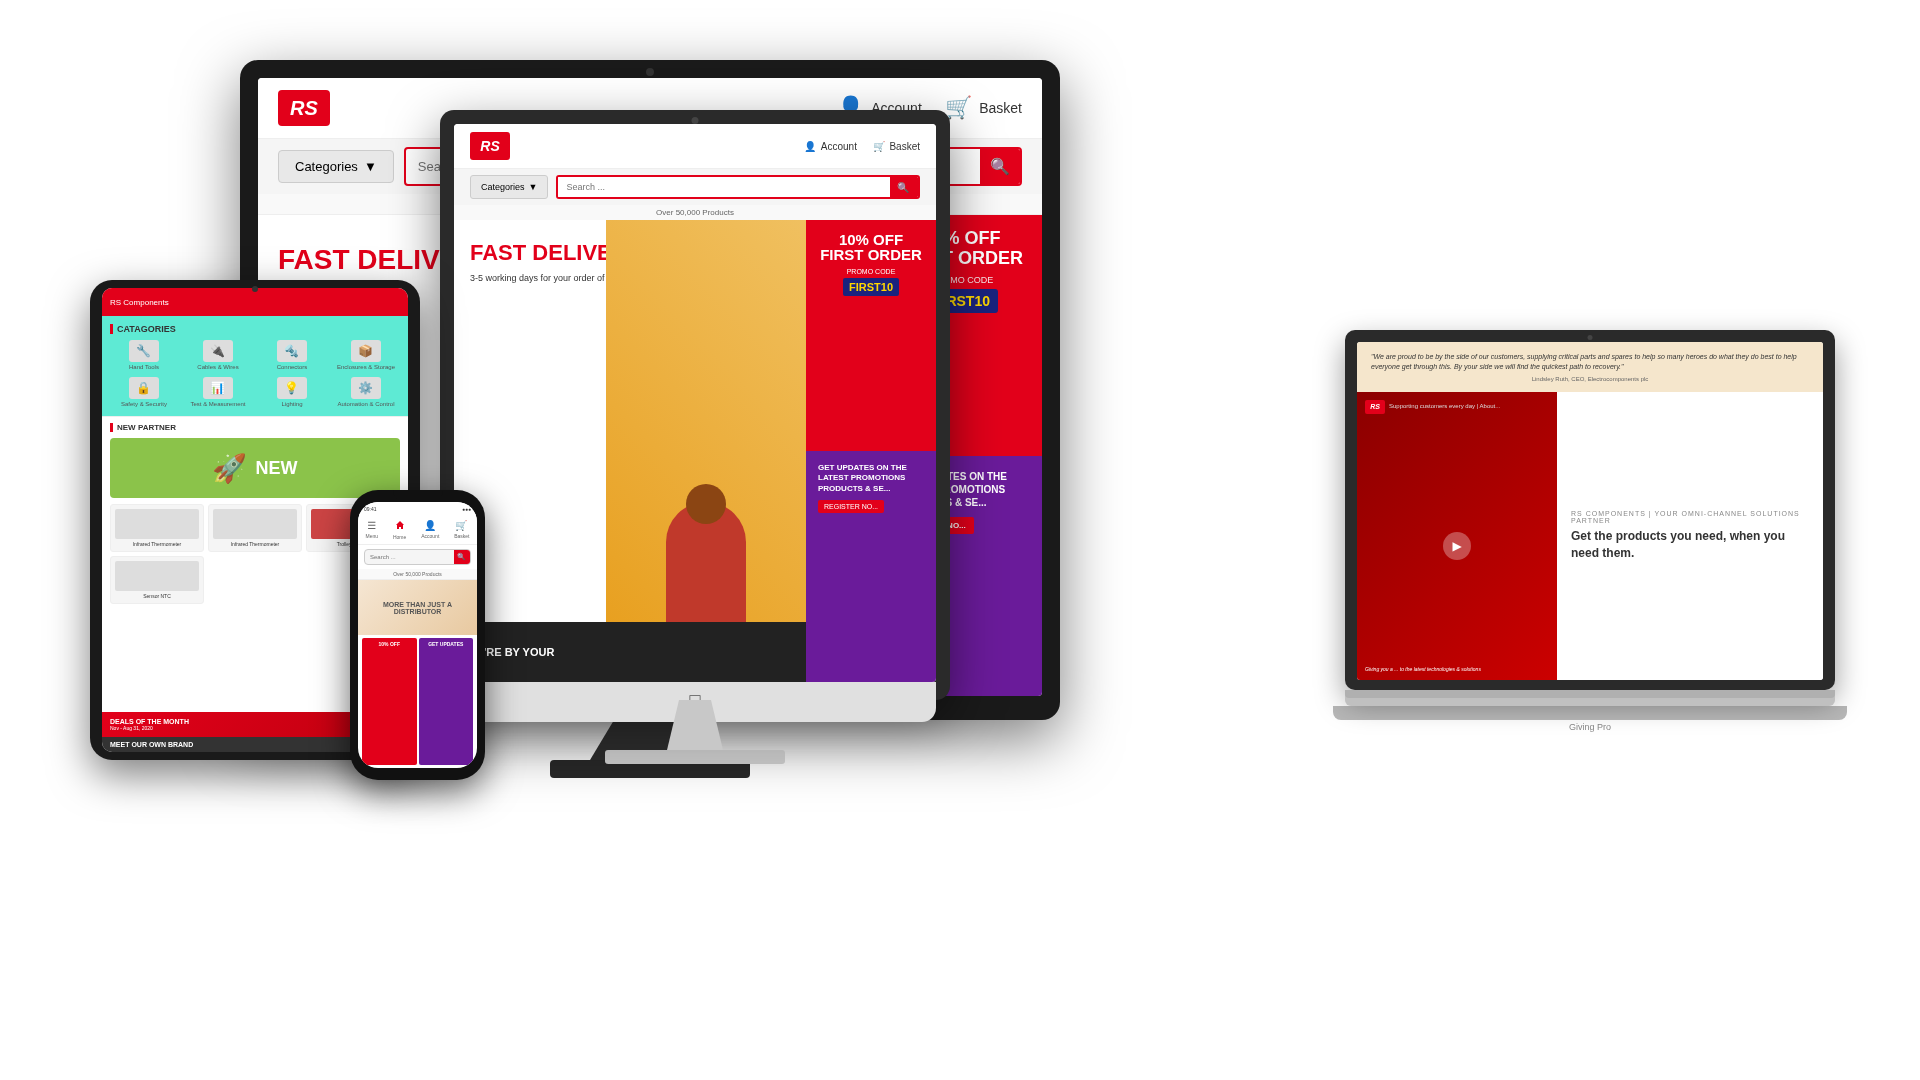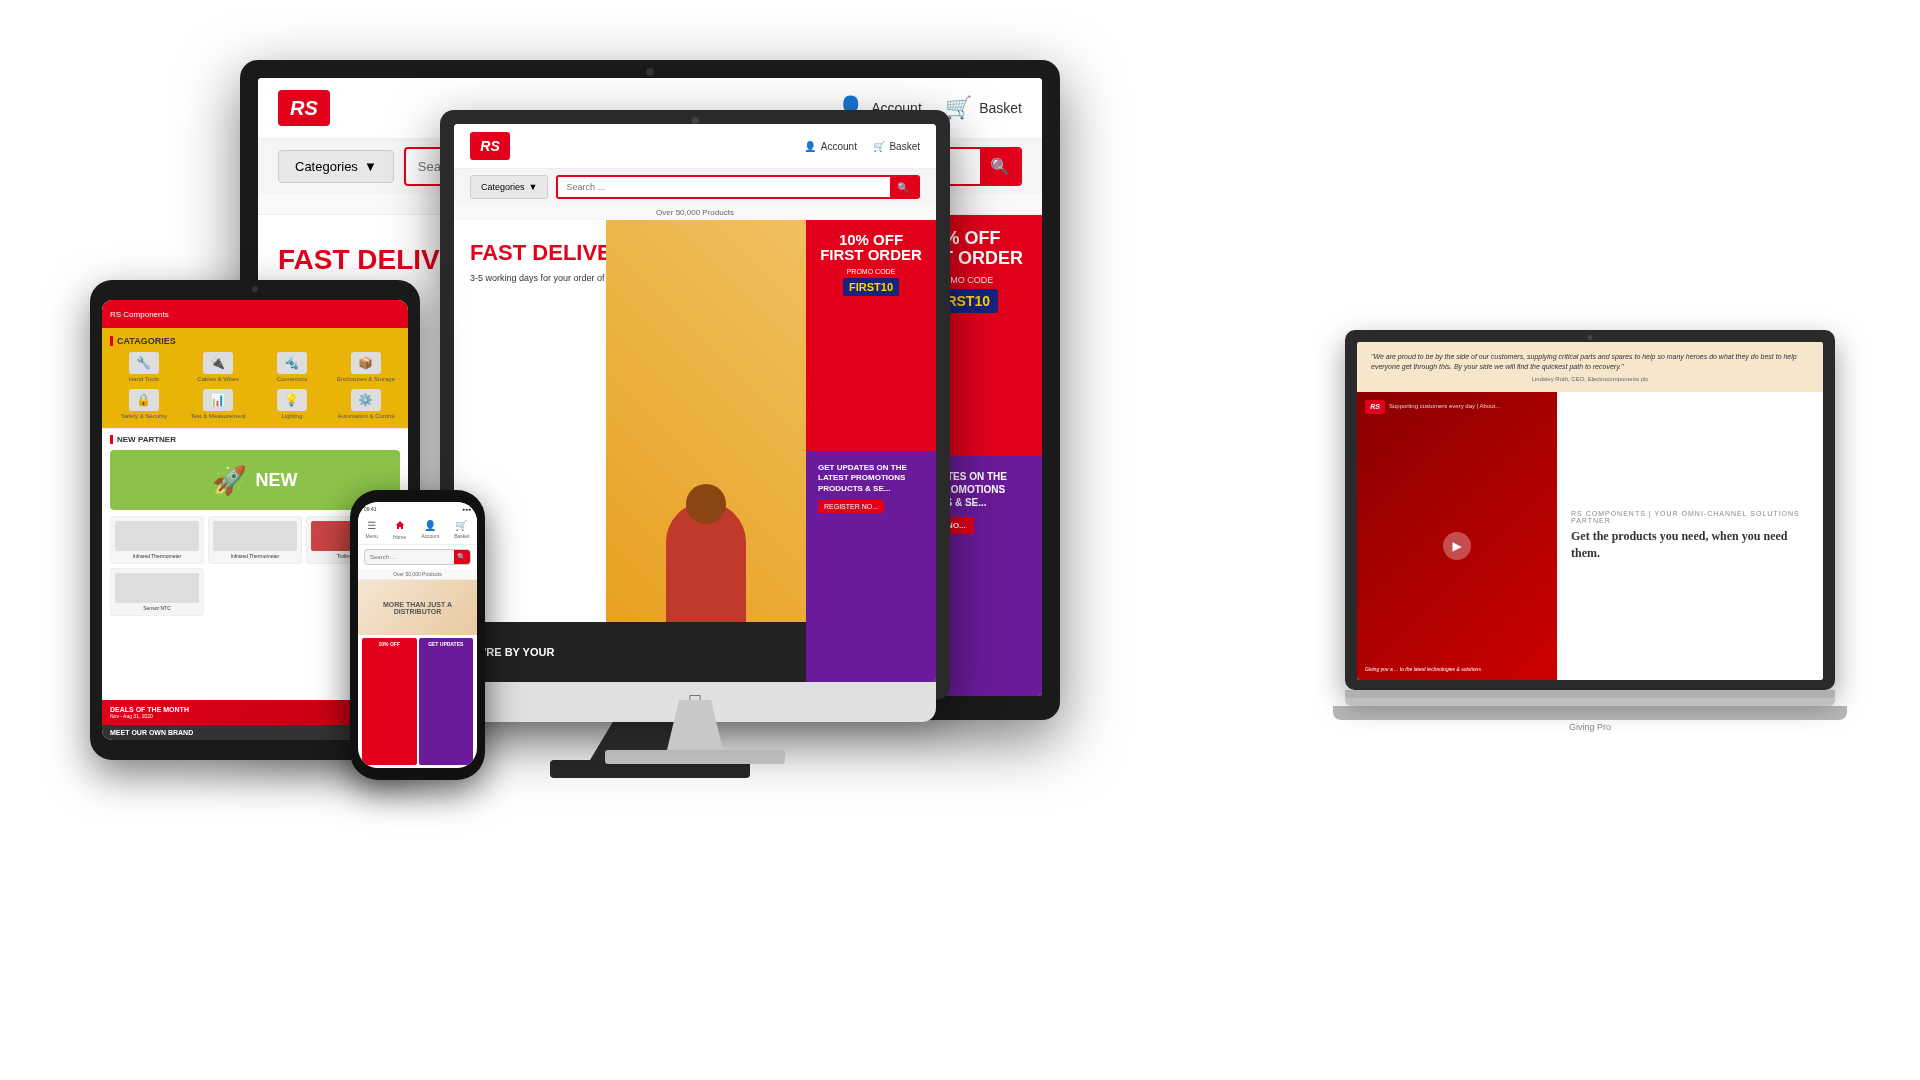--- a/index.html
+++ b/index.html
@@ -343,21 +343,21 @@
       width: 330px;
       height: 480px;
       z-index: 3;
     }
 
     .ipad-frame {
       width: 100%;
       height: 100%;
       background: #1a1a1a;
       border-radius: 22px;
-      padding: 20px 12px;
+      padding: 8px 12px;
       box-shadow: 0 15px 40px rgba(0,0,0,0.5);
       position: relative;
     }
 
     .ipad-camera {
       position: absolute;
       top: 6px;
       left: 50%;
       transform: translateX(-50%);
       width: 6px;
@@ -388,21 +388,21 @@
       align-items: center;
       padding: 0 8px;
     }
 
     .ipad-header-text {
       color: white;
       font-size: 8px;
     }
 
     .ipad-categories {
-      background: #eab308;
+      background: #5eead4;
       padding: 8px;
       border-bottom: 1px solid #eee;
     }
 
     .ipad-cat-title {
       font-size: 9px;
       font-weight: bold;
       color: #333;
       border-left: 3px solid #e2001a;
       padding-left: 4px;
@@ -1251,21 +1251,20 @@
       letter-spacing: 1px;
       text-transform: uppercase;
       margin-bottom: 4px;
     }
 
     .laptop-get-products {
       font-size: 12px;
       font-weight: bold;
       color: #333;
       line-height: 1.4;
-      font-family: Liberation Serif, serif;
     }
 
   </style>
 </head>
 <body>
 
 <div class="scene">
 
   <div class="desktop-monitor">
     <div class="monitor-frame">

